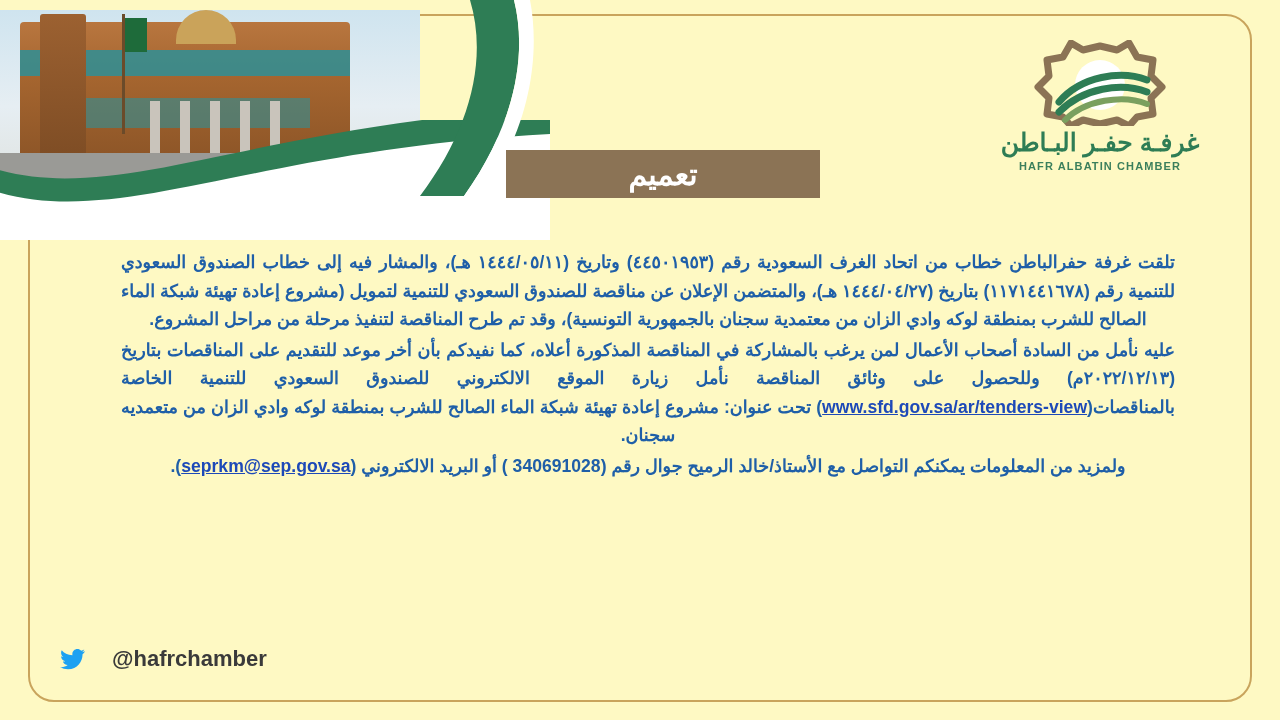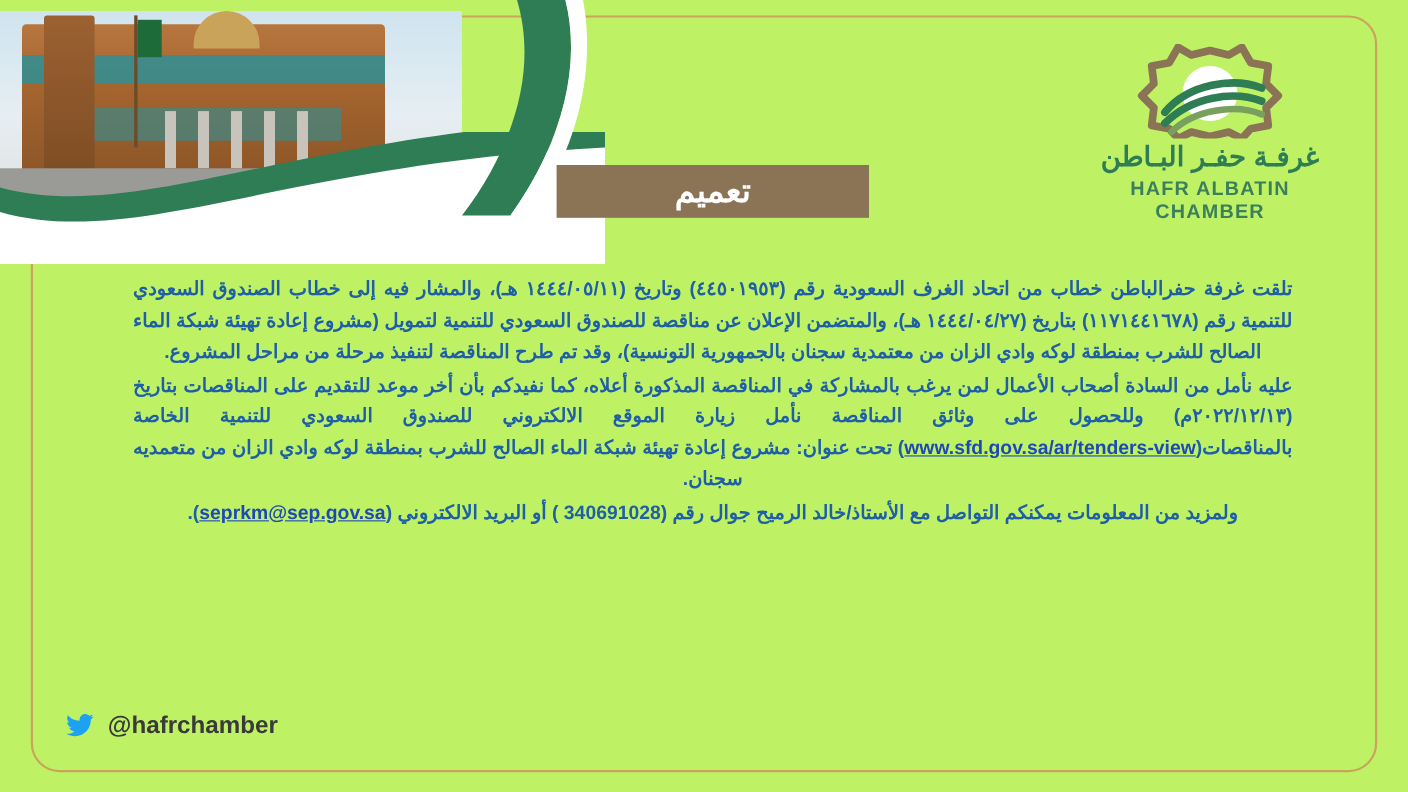--- a/index.html
+++ b/index.html
@@ -11,21 +11,21 @@
     width: 1280px;
     height: 720px;
     font-family: "Liberation Sans", sans-serif;
     overflow: hidden;
     position: relative;
   }
 
   .page {
     position: absolute;
     inset: 0;
-    background: #bef264;
+    background: #fef9c3;
   }
 
   
   .frame {
     position: absolute;
     left: 28px;
     top: 14px;
     right: 28px;
     bottom: 18px;
     border: 2px solid #c9a45c;
@@ -155,34 +155,34 @@
   }
   .logo svg { display: block; margin: 0 auto; }
   .logo .ar {
     font-size: 25px;
     font-weight: bold;
     color: #2e7d55;
     letter-spacing: 1px;
     margin-top: 2px;
   }
   .logo .en {
-    font-size: 18px;
+    font-size: 11px;
     font-weight: bold;
     color: #3b7f5c;
     letter-spacing: 1.1px;
     margin-top: 3px;
     direction: ltr;
   }
 
   
   .title-pill {
     position: absolute;
     left: 506px;
     top: 150px;
-    width: 284px;
+    width: 314px;
     height: 48px;
     background: #8b7355;
     display: flex;
     align-items: center;
     justify-content: center;
     color: #ffffff;
     font-size: 30px;
     font-weight: bold;
     text-align: right;
   }
@@ -224,21 +224,21 @@
     unicode-bidi: embed;
   }
 
   
   .twitter {
     position: absolute;
     left: 58px;
     bottom: 48px;
     display: flex;
     align-items: center;
-    gap: 10px;
+    gap: 24px;
     direction: ltr;
   }
   .twitter .handle {
     font-size: 22px;
     font-weight: bold;
     color: #3a3a3a;
   }
   .tw-bird { width: 30px; height: 26px; }
 </style>
 </head>

